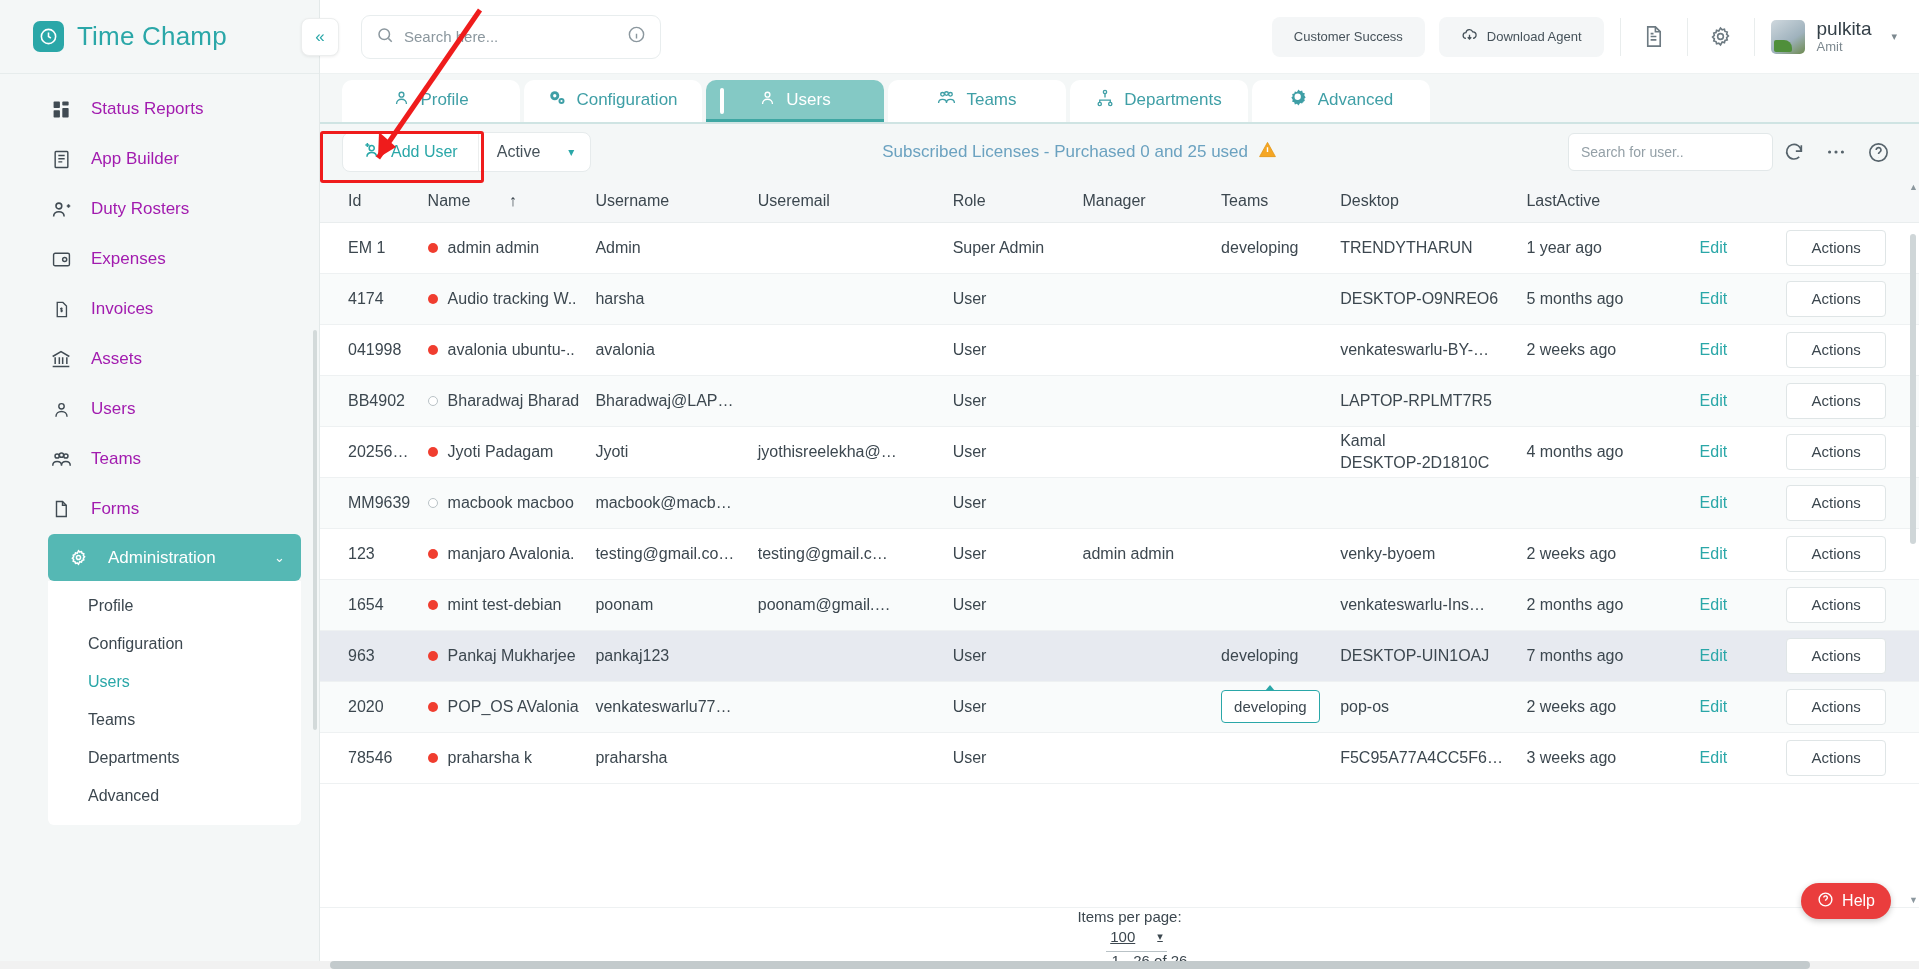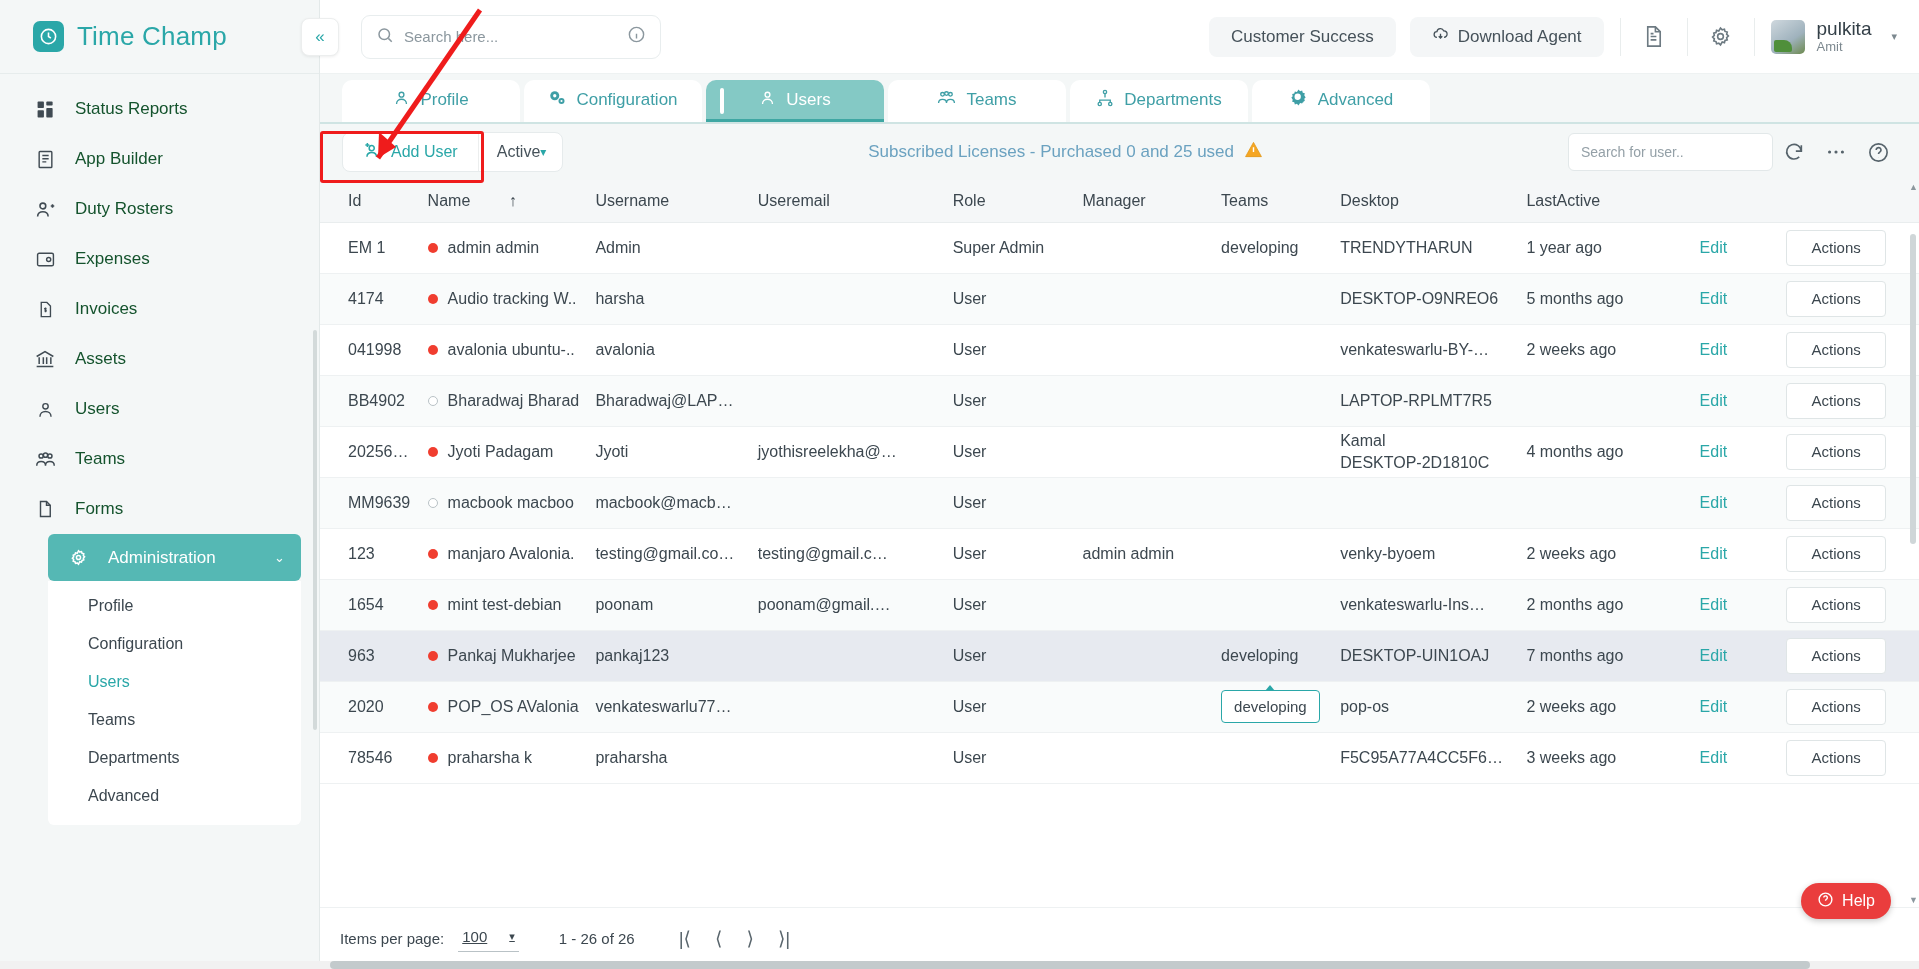--- a/index.html
+++ b/index.html
@@ -31,21 +31,21 @@
   }
   .brand-mark {
     width: 31px; height: 31px; border-radius: 7px; background:#2aa7a8;
     display:flex; align-items:center; justify-content:center; flex:0 0 31px;
   }
   .brand-name { font-size: 26px; color:#2aa7a8; letter-spacing: .2px; }
 
   .nav { padding-top: 10px; flex:1 1 auto; overflow:hidden; }
   .nav-item {
     height: 50px; display:flex; align-items:center; gap: 18px;
-    padding-left: 33px; color:#14532d; font-size: 17px; cursor:pointer;
+    padding-left: 33px; color:#a21caf; font-size: 17px; cursor:pointer;margin-left:16px;
   }
   .nav-item .ico { width:24px; height:24px; flex:0 0 24px; display:flex; align-items:center; justify-content:center; }
   .nav-item.active {
     background:#55b8b4; color:#fff; margin: 0 18px 0 48px;
     border-radius: 6px; padding-left: 0px; justify-content:flex-start;
     position: relative; height: 47px;
   }
   .nav-item.active .ico { margin-left: 18px; }
   .chev { margin-left:auto; margin-right:16px; font-size:13px; opacity:.95; }
 
@@ -75,21 +75,21 @@
     background:#fff;
   }
   .searchbox input {
     border:0; outline:0; flex:1 1 auto; font-size: 15px; color:#56636b;
     font-family: "Liberation Sans", sans-serif; background: transparent;
   }
   .searchbox input::placeholder { color:#8b979e; }
   .topbar-right { margin-left:auto; display:flex; align-items:center; gap: 0; }
   .pill-btn {
     height: 40px; padding: 0 22px; background:#f4f6f7; border-radius: 8px;
-    display:flex; align-items:center; gap: 9px; font-size: 17px; color:#46525a; cursor:pointer;
+    display:flex; align-items:center; gap: 9px; font-size: 13px; color:#46525a; cursor:pointer;
     border: 0; font-family:"Liberation Sans", sans-serif;
   }
   .pill-btn + .pill-btn { margin-left: 14px; text-align: center; }
   .divider-v { width:1px; height:38px; background:#e9eded; margin: 0 16px; }
   .icon-btn { width:34px; height:34px; display:flex; align-items:center; justify-content:center; cursor:pointer; color:#6d7a82; }
   .avatar {
     width: 34px; height: 34px; border-radius: 5px; overflow:hidden;
     background: linear-gradient(145deg,#cfd8de 0%, #9fb2bd 60%, #6d8a4f 100%);
     flex:0 0 34px; position:relative;
   }
@@ -113,21 +113,21 @@
   .tab.active { background:#84c9c5; color:#fff; border-bottom: 3px solid #3fa7a3; position:relative; }
   .tab.active:before{ content:""; position:absolute; left:14px; top:8px; width:4px; height:26px; background:#fff; border-radius:2px; }
 
   
   .toolbar {
     height: 56px; background:#f4f7f7; display:flex; align-items:center;
     padding: 0 20px 0 22px; position:relative;
   }
   .tb-group { display:flex; align-items:center; background:#fff; border:1px solid #e6ebec; border-radius: 8px; height: 40px; }
   .tb-adduser { display:flex; align-items:center; gap:9px; padding: 0 20px; height:100%; color:#2aa7a8; font-size:16px; cursor:pointer; border-right:1px solid #eceeee; }
-  .tb-filter { display:flex; align-items:center; padding: 0 16px 0 18px; height:100%; color:#46525a; font-size: 16px; cursor:pointer; }
+  .tb-filter { display:flex; align-items:center; gap: 28px; padding: 0 16px 0 18px; height:100%; color:#46525a; font-size: 16px; cursor:pointer; }
   .tb-center { flex:1 1 auto; text-align:center; font-size: 17px; color:#6ba2c0; display:flex; align-items:center; justify-content:center; gap:10px; }
   .tb-right { display:flex; align-items:center; gap: 0; }
   .searchuser { width: 205px; height: 38px; border:1px solid #e2e8e9; border-radius: 6px; background:#fff; padding: 0 12px; text-decoration: underline; }
   .searchuser input { border:0; outline:0; width:100%; height:100%; font-size:14px; color:#56636b; font-family:"Liberation Sans", sans-serif; }
   .searchuser input::placeholder { color:#94a0a7; }
   .tb-icon { width:42px; height:42px; display:flex; align-items:center; justify-content:center; color:#56636b; cursor:pointer; }
 
   
   .hl-box {
     position:absolute; left: 320px; top: 131px; width: 164px; height: 52px;
@@ -167,21 +167,21 @@
   }
   .chip:after{
     content:""; position:absolute; top:-6px; left: 50%; margin-left:-5px;
     border-left:5px solid transparent; border-right:5px solid transparent; border-bottom:6px solid #2aa7a8;
   }
   .two-line { line-height: 1.35; white-space:normal; }
 
   
   .paginator {
     height: 62px; display:flex; align-items:center; gap: 0; padding-left: 20px;
-    border-top: 1px solid #eef1f2; background:#fff; font-size: 15px; color:#3c474f;
+    border-top: 1px solid #eef1f2; background:#fff; font-size: 15px; color:#3c474f;flex-direction:column;
   }
   .pg-label { font-size:15px; }
   .pg-select { margin-left: 14px; display:flex; align-items:center; gap: 22px; border-bottom:1px solid #b9c2c6; padding: 3px 4px 6px; cursor:pointer;text-decoration:underline; }
   .pg-range { margin-left: 40px; }
   .pg-nav { margin-left: 44px; display:flex; align-items:center; gap: 24px; color:#5a666d; }
   .pg-nav span { cursor:pointer; font-size:19px; }
 
   
   .vscroll { position:absolute; right: 3px; top: 0; width: 6px; height: 100%; }
   .vscroll i { position:absolute; top: 54px; left:0; width: 6px; height: 310px; background:#cfd6d8; border-radius: 4px; display:block; }

